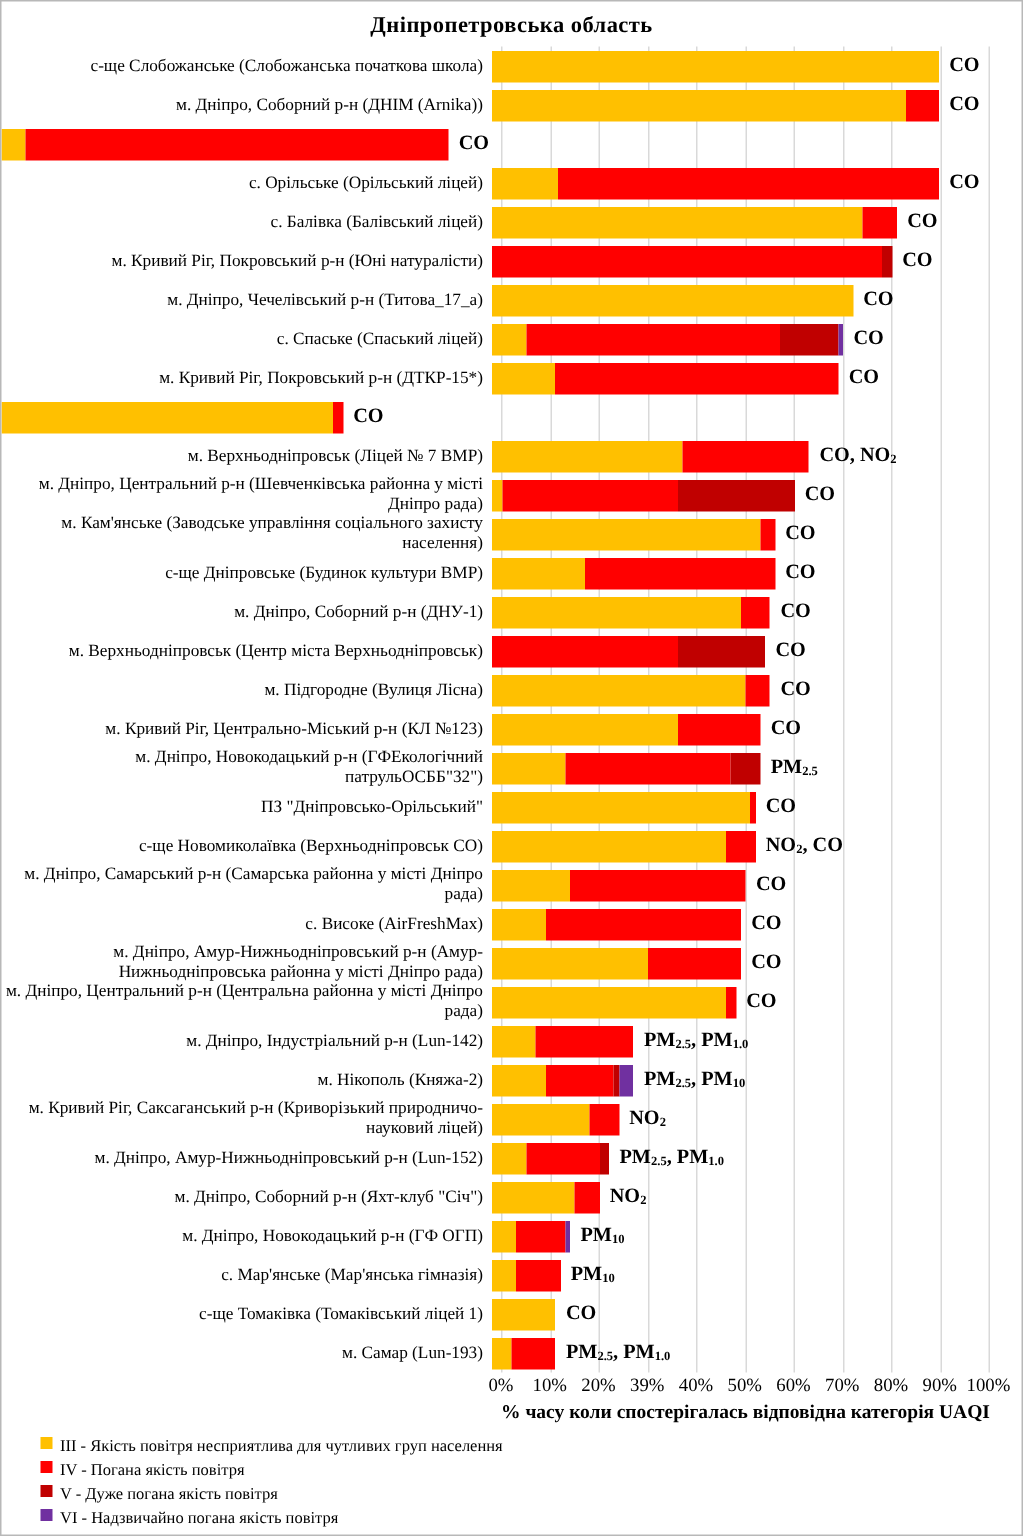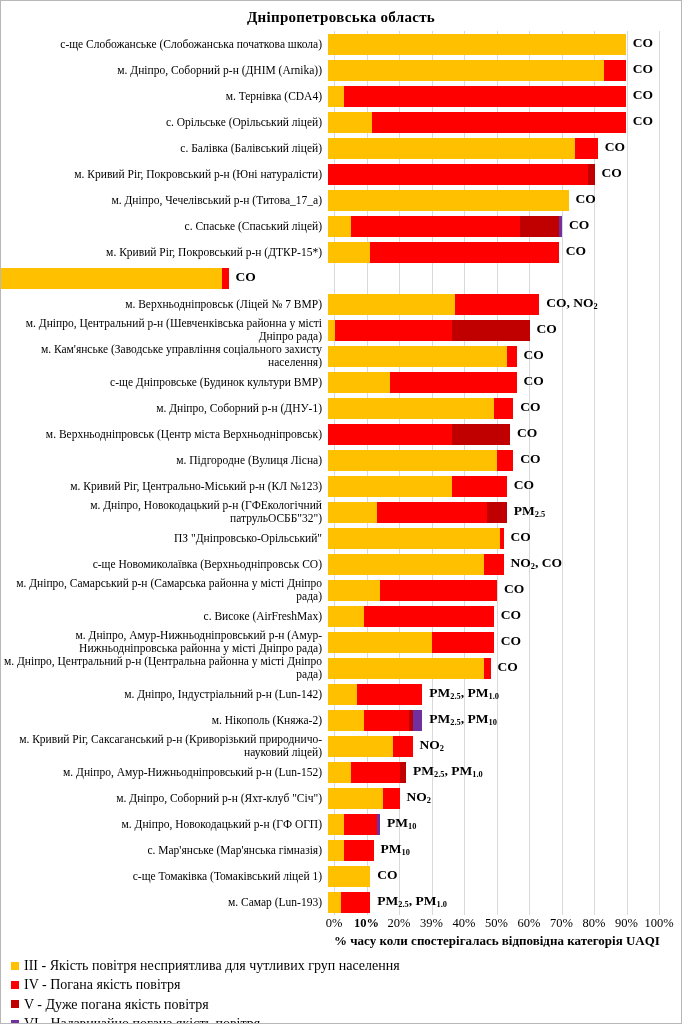--- a/index.html
+++ b/index.html
@@ -29,21 +29,21 @@
     white-space:nowrap;line-height:17px;
   }
   .pollutant sub{font-size:62%;vertical-align:-0.22em;font-weight:bold;}
   .axis-ticks{position:relative;margin-left:333px;width:325px;height:17px;font-size:12.5px;}
   .axis-tick{position:absolute;top:1px;transform:translateX(-50%);white-space:nowrap;}
   .axis-title{
     margin-left:333px;width:325px;text-align:center;white-space:nowrap;
     font-weight:bold;font-size:13px;height:18px;line-height:18px;
   }
   .legend{margin:8px 0 0 10px;}
-  .legend-item{display:flex;align-items:center;margin-bottom:4px;font-size:14px;}
+  .legend-item{display:flex;margin-bottom:4px;font-size:11px;margin-left:16px;}
   .legend-swatch{width:8px;height:8px;margin-right:5px;flex:0 0 auto;}
   .legend-label{line-height:1.1;}
 </style>
 </head>
 <body>
 
 <div class="page">
   <div class="chart-title">Дніпропетровська  область</div>
 
   <div class="chart-body">
@@ -70,21 +70,20 @@
         </div>
         <div class="row">
           <div class="row-label">м. Дніпро, Соборний р-н (ДНІМ (Arnika))</div>
           <div class="row-track">
             <div class="seg" style="width: 90%; background: rgb(255, 192, 0);"></div>
             <div class="seg" style="width: 7%; background: rgb(255, 0, 0);"></div>
             <span class="pollutant">CO</span>
           </div>
         </div>
         <div class="row">
-          <div class="row-label">м. Тернівка (CDA4)</div>
           <div class="row-track">
             <div class="seg" style="width: 5%; background: rgb(255, 192, 0);"></div>
             <div class="seg" style="width: 90%; background: rgb(255, 0, 0);"></div>
             <span class="pollutant">CO</span>
           </div>
         </div>
         <div class="row">
           <div class="row-label">с. Орільське (Орільський ліцей)</div>
           <div class="row-track">
             <div class="seg" style="width: 14%; background: rgb(255, 192, 0);"></div>
@@ -335,21 +334,21 @@
             <div class="seg" style="width: 4%; background: rgb(255, 192, 0);"></div>
             <div class="seg" style="width: 9%; background: rgb(255, 0, 0);"></div>
             <span class="pollutant">PM<sub>2.5</sub>, PM<sub>1.0</sub></span>
           </div>
         </div>
       </div>
   </div>
 
   <div class="axis-ticks" id="axisTicks">
       <span class="axis-tick" style="left: 0%;">0%</span>
-      <span class="axis-tick" style="left: 10%; font-weight: bold;">10%</span>
+      <span class="axis-tick" style="left: 10%;">10%</span>
       <span class="axis-tick" style="left: 20%;">20%</span>
       <span class="axis-tick" style="left: 30%;">39%</span>
       <span class="axis-tick" style="left: 40%;">40%</span>
       <span class="axis-tick" style="left: 50%;">50%</span>
       <span class="axis-tick" style="left: 60%;">60%</span>
       <span class="axis-tick" style="left: 70%;">70%</span>
       <span class="axis-tick" style="left: 80%;">80%</span>
       <span class="axis-tick" style="left: 90%;">90%</span>
       <span class="axis-tick" style="left: 100%;">100%</span>
     </div>

